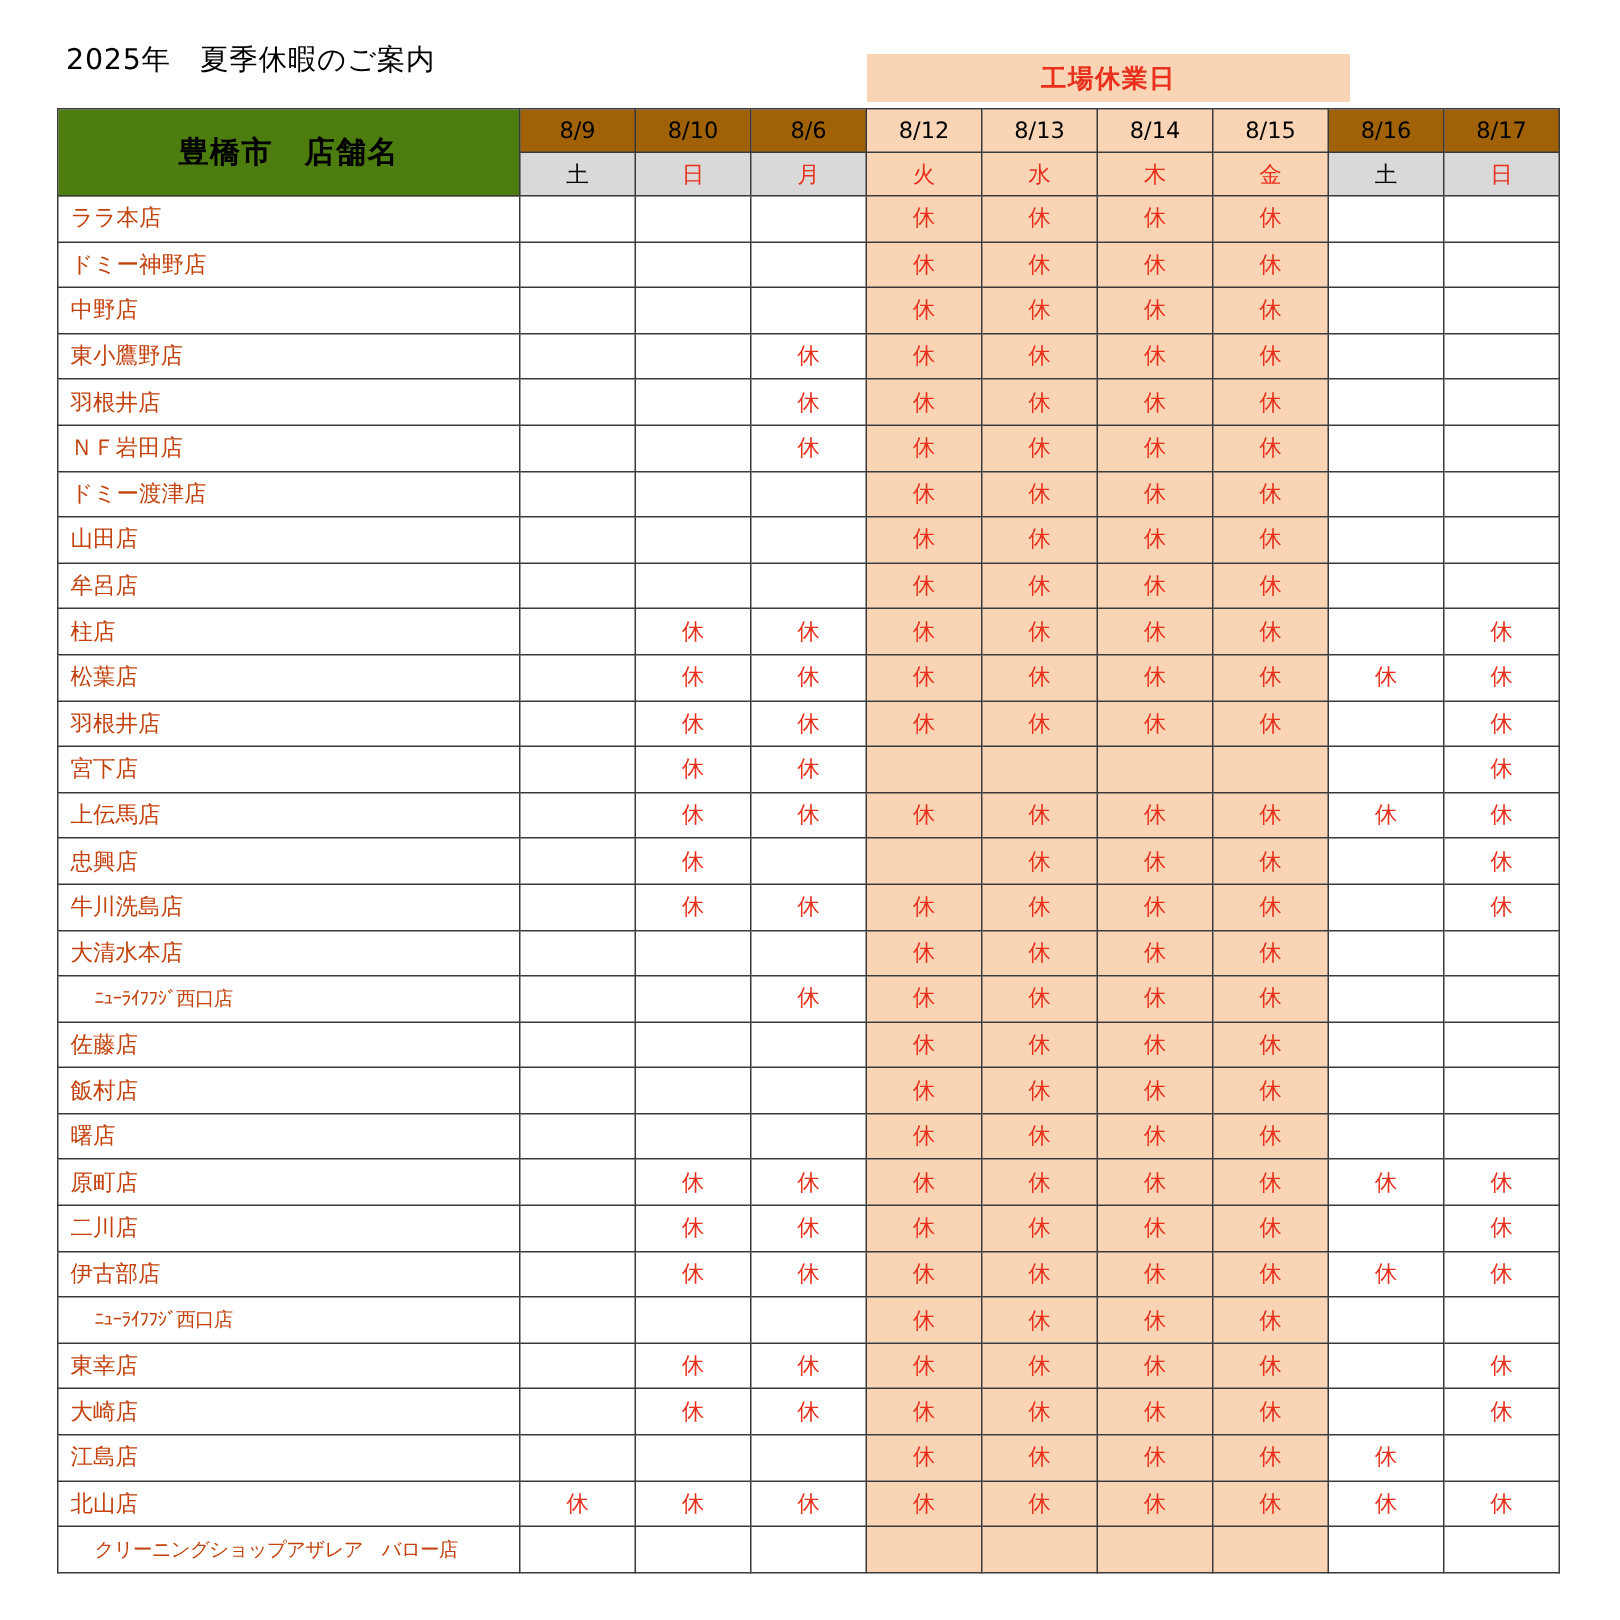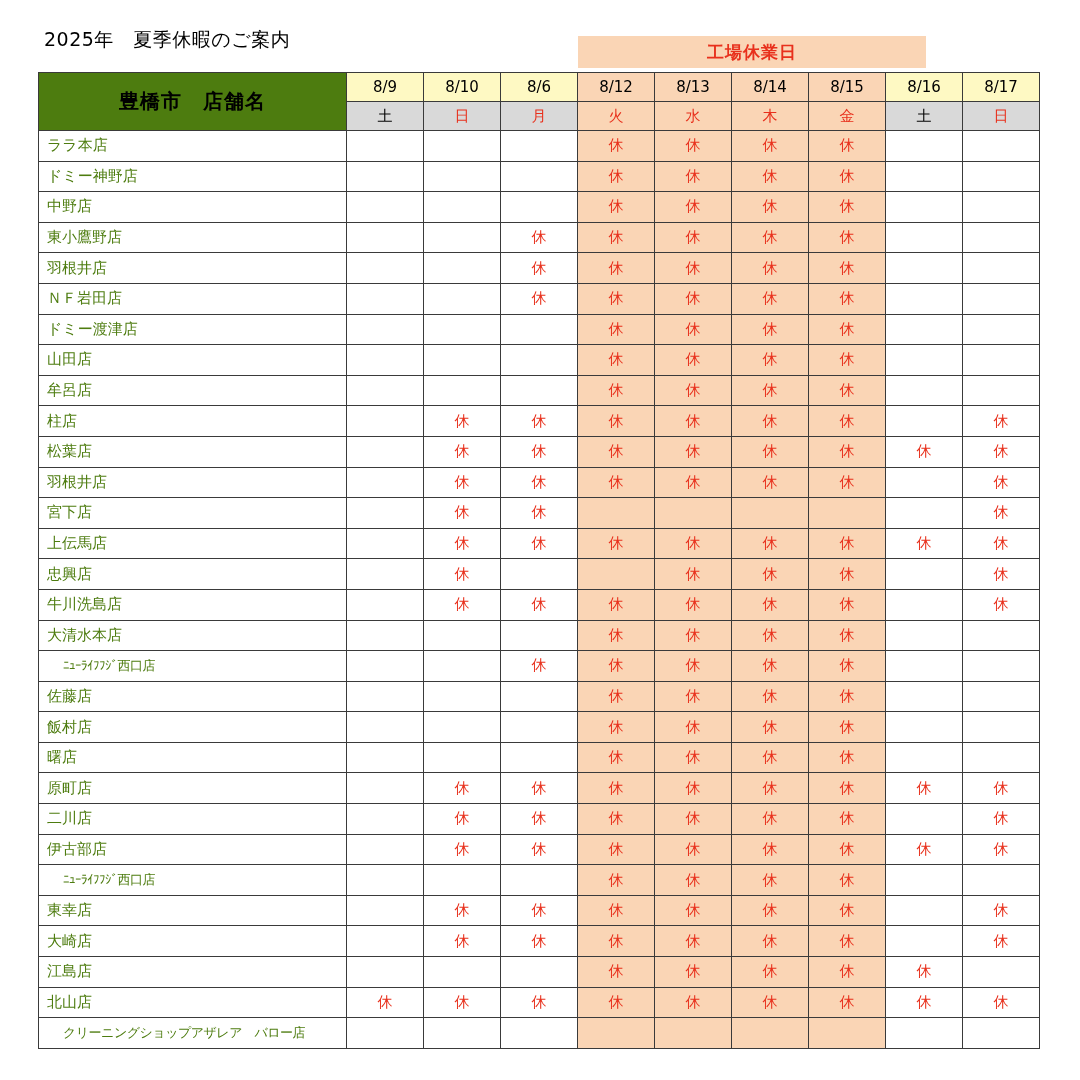--- a/index.html
+++ b/index.html
@@ -25,21 +25,21 @@
     font-size: 19px;
     color: #000000;
     letter-spacing: 0.5px;
     white-space: pre;
   }
   
   #factory-banner {
     position: absolute;
     left: 578px;
     top: 36px;
-    width: 348px;
+    width: 322px;
     height: 32px;
     background: #fad5b5;
     color: #e8301c;
     font-size: 17px;
     font-weight: bold;
     display: flex;
     align-items: center;
     justify-content: center;
     letter-spacing: 1px;
   }
@@ -66,39 +66,39 @@
   th.store-head {
     background: #4d7c0f;
     font-size: 20px;
     font-weight: bold;
     color: #000;
     height: 56px;
     letter-spacing: 1px;
     white-space: pre;
   }
   th.date-head {
-    background: #fef9c3;
+    background: #a16207;
     font-size: 15px;
     height: 28px;
     color: #000;
   }
   th.dow-head {
     background: #d9d9d9;
     font-size: 15px;
     height: 28px;
     color: #000;
   }
   th.peach { background: #fad5b5 !important; }
   th.red   { color: #e8301c; }
 
   td.store-cell {
     text-align: left;
     padding-left: 8px;
     font-size: 15px;
-    color: #4d7c0f;
+    color: #c2410c;
     height: 29.6px;
     white-space: pre;
     overflow: hidden;
   }
   td.store-cell.narrow { font-size: 13px; letter-spacing: -0.5px; padding-left: 24px; }
   td.day-cell {
     height: 29.6px;
     font-size: 15px;
     color: #e8301c;
   }

